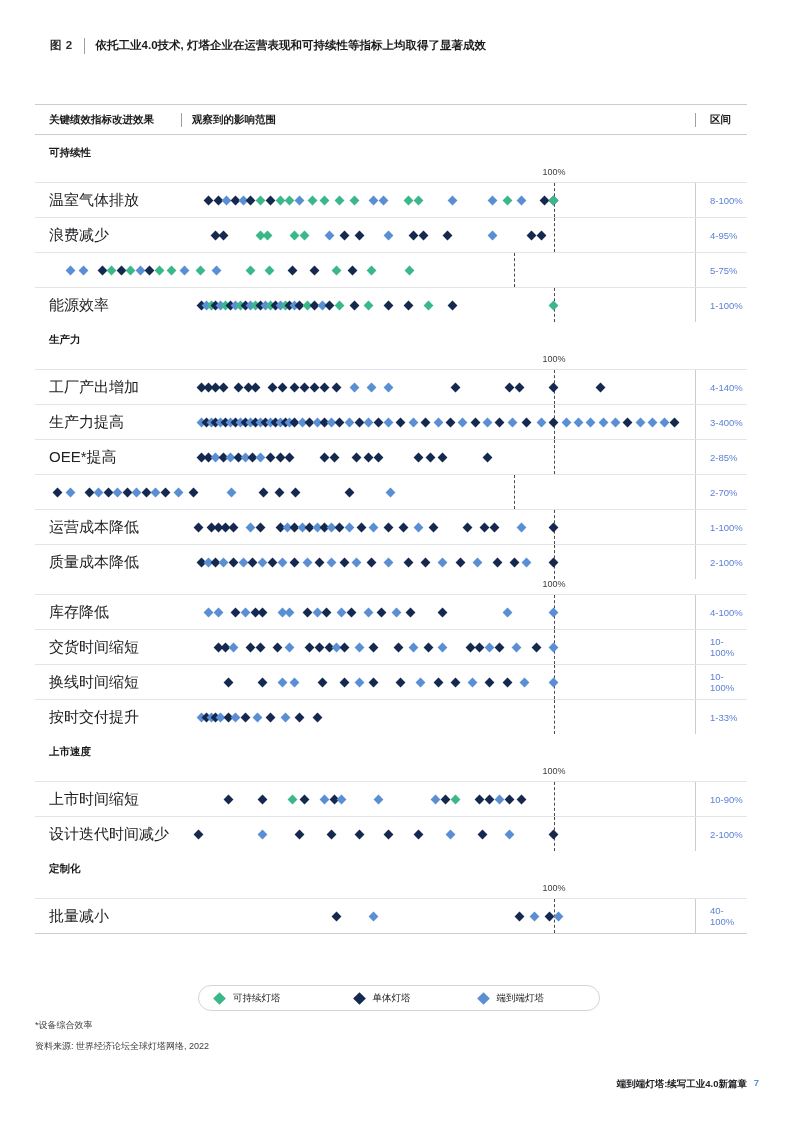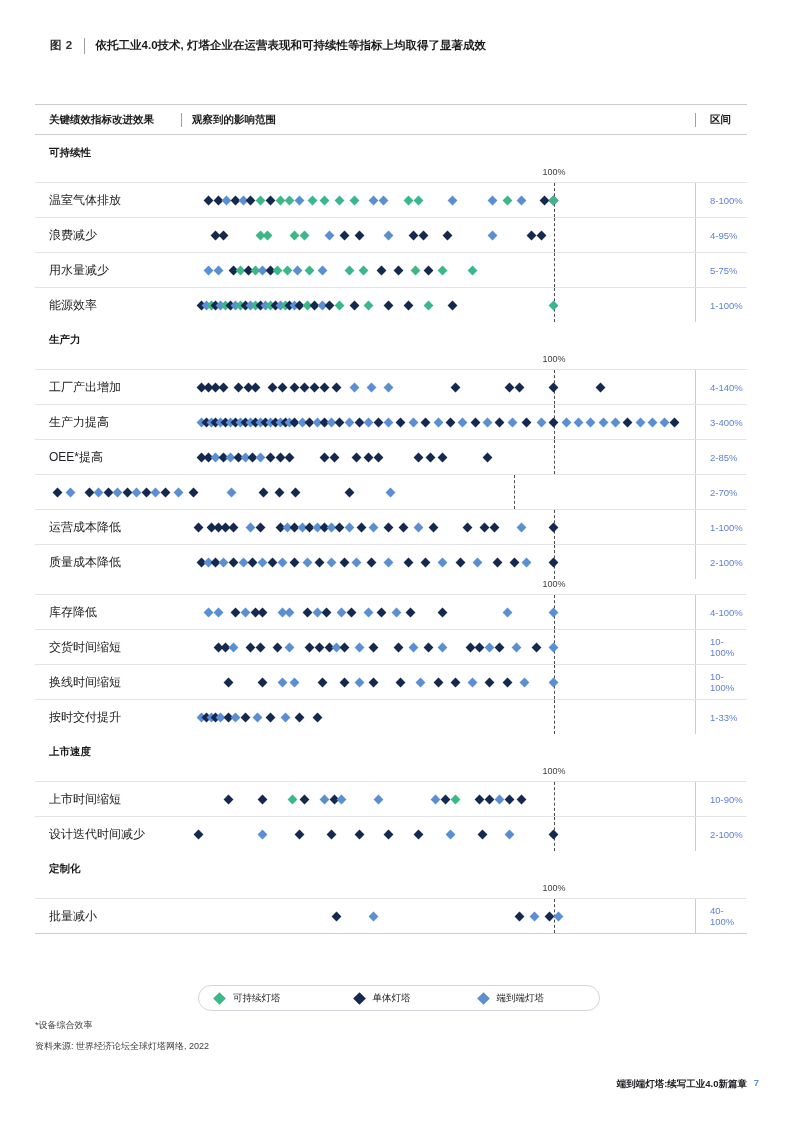--- a/index.html
+++ b/index.html
@@ -71,21 +71,21 @@
   }
   .row {
     display: flex;
     align-items: stretch;
     border-top: 1px solid #e2e4e7;
     height: 35px;
   }
   .row.first { border-top: 1px solid #e2e4e7; }
   .row .lbl {
     width: 146px;
-    font-size: 12px;
+    font-size: 15px;
     color: #202124;
     display: flex; align-items: center;
     padding-left: 14px;
   }
   .row .plot {
     flex: 1;
     position: relative;
   }
   .row .rng {
     width: 52px;
@@ -253,21 +253,20 @@
                   <div class="dot u" style="left: 45.2%;"></div>
                   <div class="dot u" style="left: 47.12%;"></div>
                   <div class="dot u" style="left: 51.92%;"></div>
                   <div class="dot e" style="left: 60.56%;"></div>
                   <div class="dot u" style="left: 68.24%;"></div>
                   <div class="dot u" style="left: 70.16%;"></div>
                 </div>
                 <div class="rng">4-95%</div>
               </div>
               <div class="row">
-                <div class="lbl">用水量减少</div>
                 <div class="plot">
                   <div class="refline" style="left: 72.56%;"></div>
                   <div class="dot e" style="left: 5.36%;"></div>
                   <div class="dot e" style="left: 7.28%;"></div>
                   <div class="dot u" style="left: 10.16%;"></div>
                   <div class="dot s" style="left: 11.6%;"></div>
                   <div class="dot u" style="left: 13.04%;"></div>
                   <div class="dot s" style="left: 14.48%;"></div>
                   <div class="dot e" style="left: 15.92%;"></div>
                   <div class="dot u" style="left: 17.36%;"></div>

